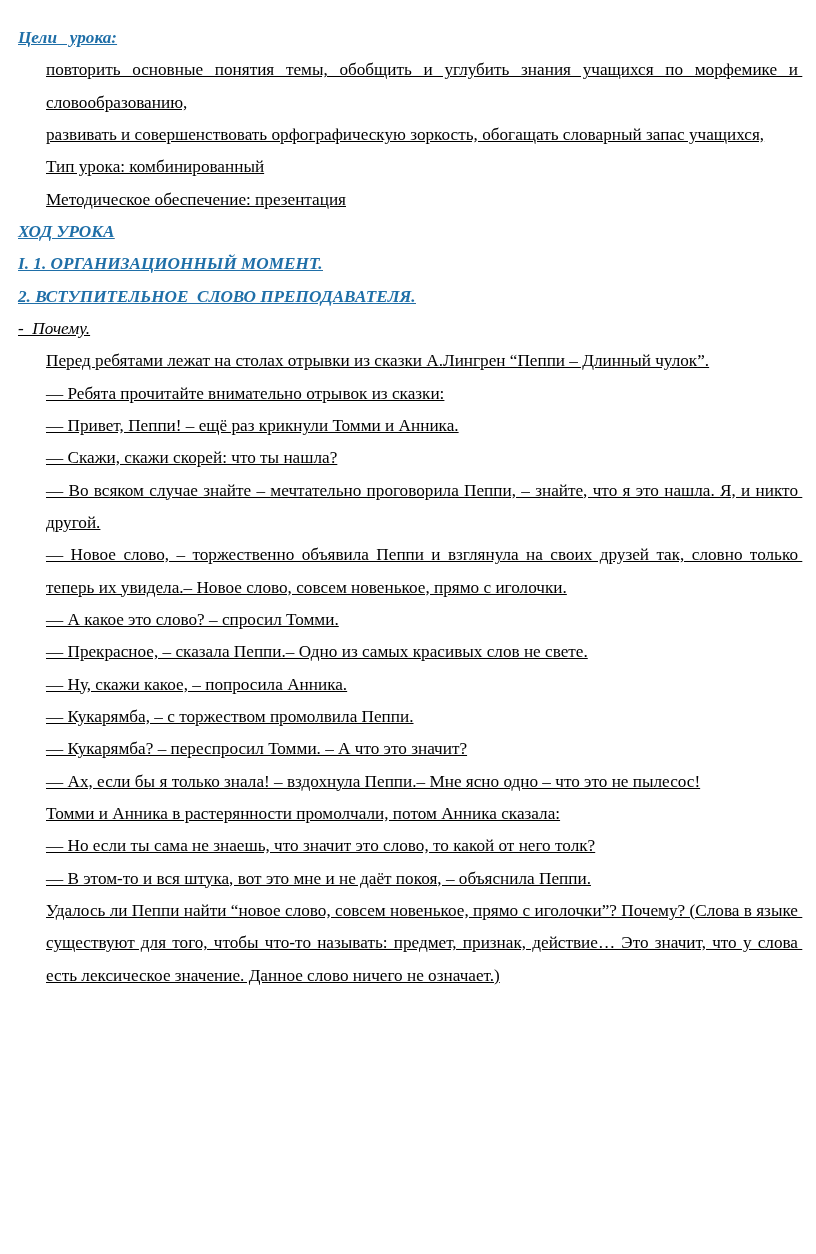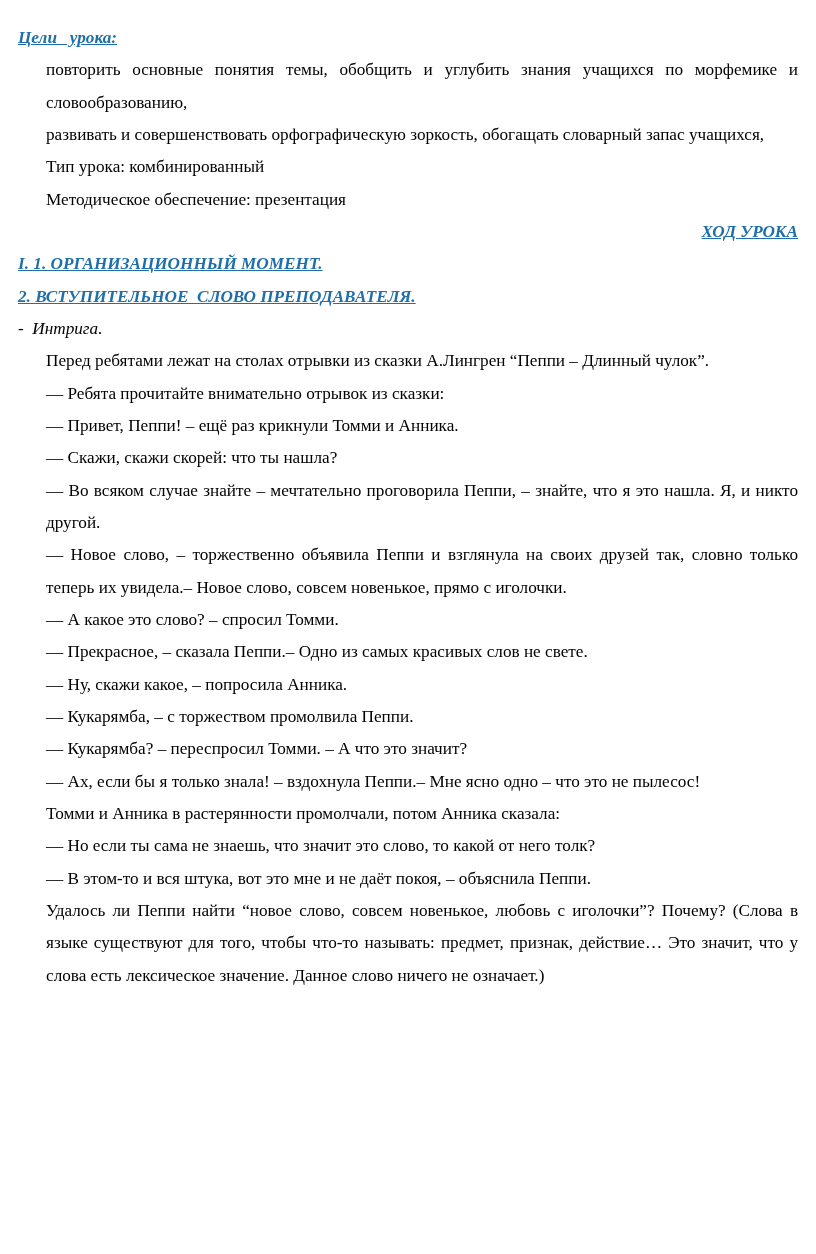--- a/index.html
+++ b/index.html
@@ -12,36 +12,37 @@
     min-height: 1254px;
     font-family: "Liberation Serif", "DejaVu Serif", serif;
     color: #000000;
   }
   .page {
     width: 816px;
     min-height: 1254px;
     box-sizing: border-box;
     padding: 22px 18px 10px 18px;
     position: relative;
+    text-decoration: underline;
   }
   .line {
     font-size: 17.2px;
     line-height: 1.88;
     text-align: left;
     white-space: pre-wrap;
     word-wrap: break-word;
   }
   .heading-blue {
     color: #1F6FA8;
     font-weight: bold;
     font-style: italic;
     text-decoration: underline;
   }
   .center {
-    text-align: right;
+    text-align: left;
   }
   .italic {
     font-style: italic;
   }
   .justify {
     text-align: justify;
     text-justify: inter-word;
     margin-left: 28px;
   }
 </style>
@@ -51,31 +52,31 @@
 <div class="page">
 
   <div class="line heading-blue">Цели   урока:</div>
   <div class="line justify">повторить основные понятия темы, обобщить и углубить знания учащихся по морфемике и словообразованию,</div>
   <div class="line justify">развивать и совершенствовать орфографическую зоркость, обогащать словарный запас учащихся,</div>
   <div class="line justify">Тип урока: комбинированный</div>
   <div class="line justify">Методическое обеспечение: презентация</div>
   <div class="line heading-blue center">ХОД УРОКА</div>
   <div class="line heading-blue">I. 1. ОРГАНИЗАЦИОННЫЙ МОМЕНТ.</div>
   <div class="line heading-blue">2. ВСТУПИТЕЛЬНОЕ  СЛОВО ПРЕПОДАВАТЕЛЯ.</div>
-  <div class="line italic">-  Интрига.</div>
+  <div class="line italic">-  Почему.</div>
   <div class="line justify">Перед ребятами лежат на столах отрывки из сказки А.Лингрен “Пеппи – Длинный чулок”.</div>
   <div class="line justify">— Ребята прочитайте внимательно отрывок из сказки:</div>
   <div class="line justify">— Привет, Пеппи! – ещё раз крикнули Томми и Анника.</div>
   <div class="line justify">— Скажи, скажи скорей: что ты нашла?</div>
   <div class="line justify">— Во всяком случае знайте – мечтательно проговорила Пеппи, – знайте, что я это нашла. Я, и никто другой.</div>
   <div class="line justify">— Новое слово, – торжественно объявила Пеппи и взглянула на своих друзей так, словно только теперь их увидела.– Новое слово, совсем новенькое, прямо с иголочки.</div>
   <div class="line justify">— А какое это слово? – спросил Томми.</div>
   <div class="line justify">— Прекрасное, – сказала Пеппи.– Одно из самых красивых слов не свете.</div>
   <div class="line justify">— Ну, скажи какое, – попросила Анника.</div>
   <div class="line justify">— Кукарямба, – с торжеством промолвила Пеппи.</div>
   <div class="line justify">— Кукарямба? – переспросил Томми. – А что это значит?</div>
   <div class="line justify">— Ах, если бы я только знала! – вздохнула Пеппи.– Мне ясно одно – что это не пылесос!</div>
   <div class="line justify">Томми и Анника в растерянности промолчали, потом Анника сказала:</div>
   <div class="line justify">— Но если ты сама не знаешь, что значит это слово, то какой от него толк?</div>
   <div class="line justify">— В этом-то и вся штука, вот это мне и не даёт покоя, – объяснила Пеппи.</div>
-  <div class="line justify">Удалось ли Пеппи найти “новое слово, совсем новенькое, любовь с иголочки”? Почему? (Слова в языке существуют для того, чтобы что-то называть: предмет, признак, действие… Это значит, что у слова есть лексическое значение. Данное слово ничего не означает.)</div>
+  <div class="line justify">Удалось ли Пеппи найти “новое слово, совсем новенькое, прямо с иголочки”? Почему? (Слова в языке существуют для того, чтобы что-то называть: предмет, признак, действие… Это значит, что у слова есть лексическое значение. Данное слово ничего не означает.)</div>
 
 </div>
 
 </body></html>

